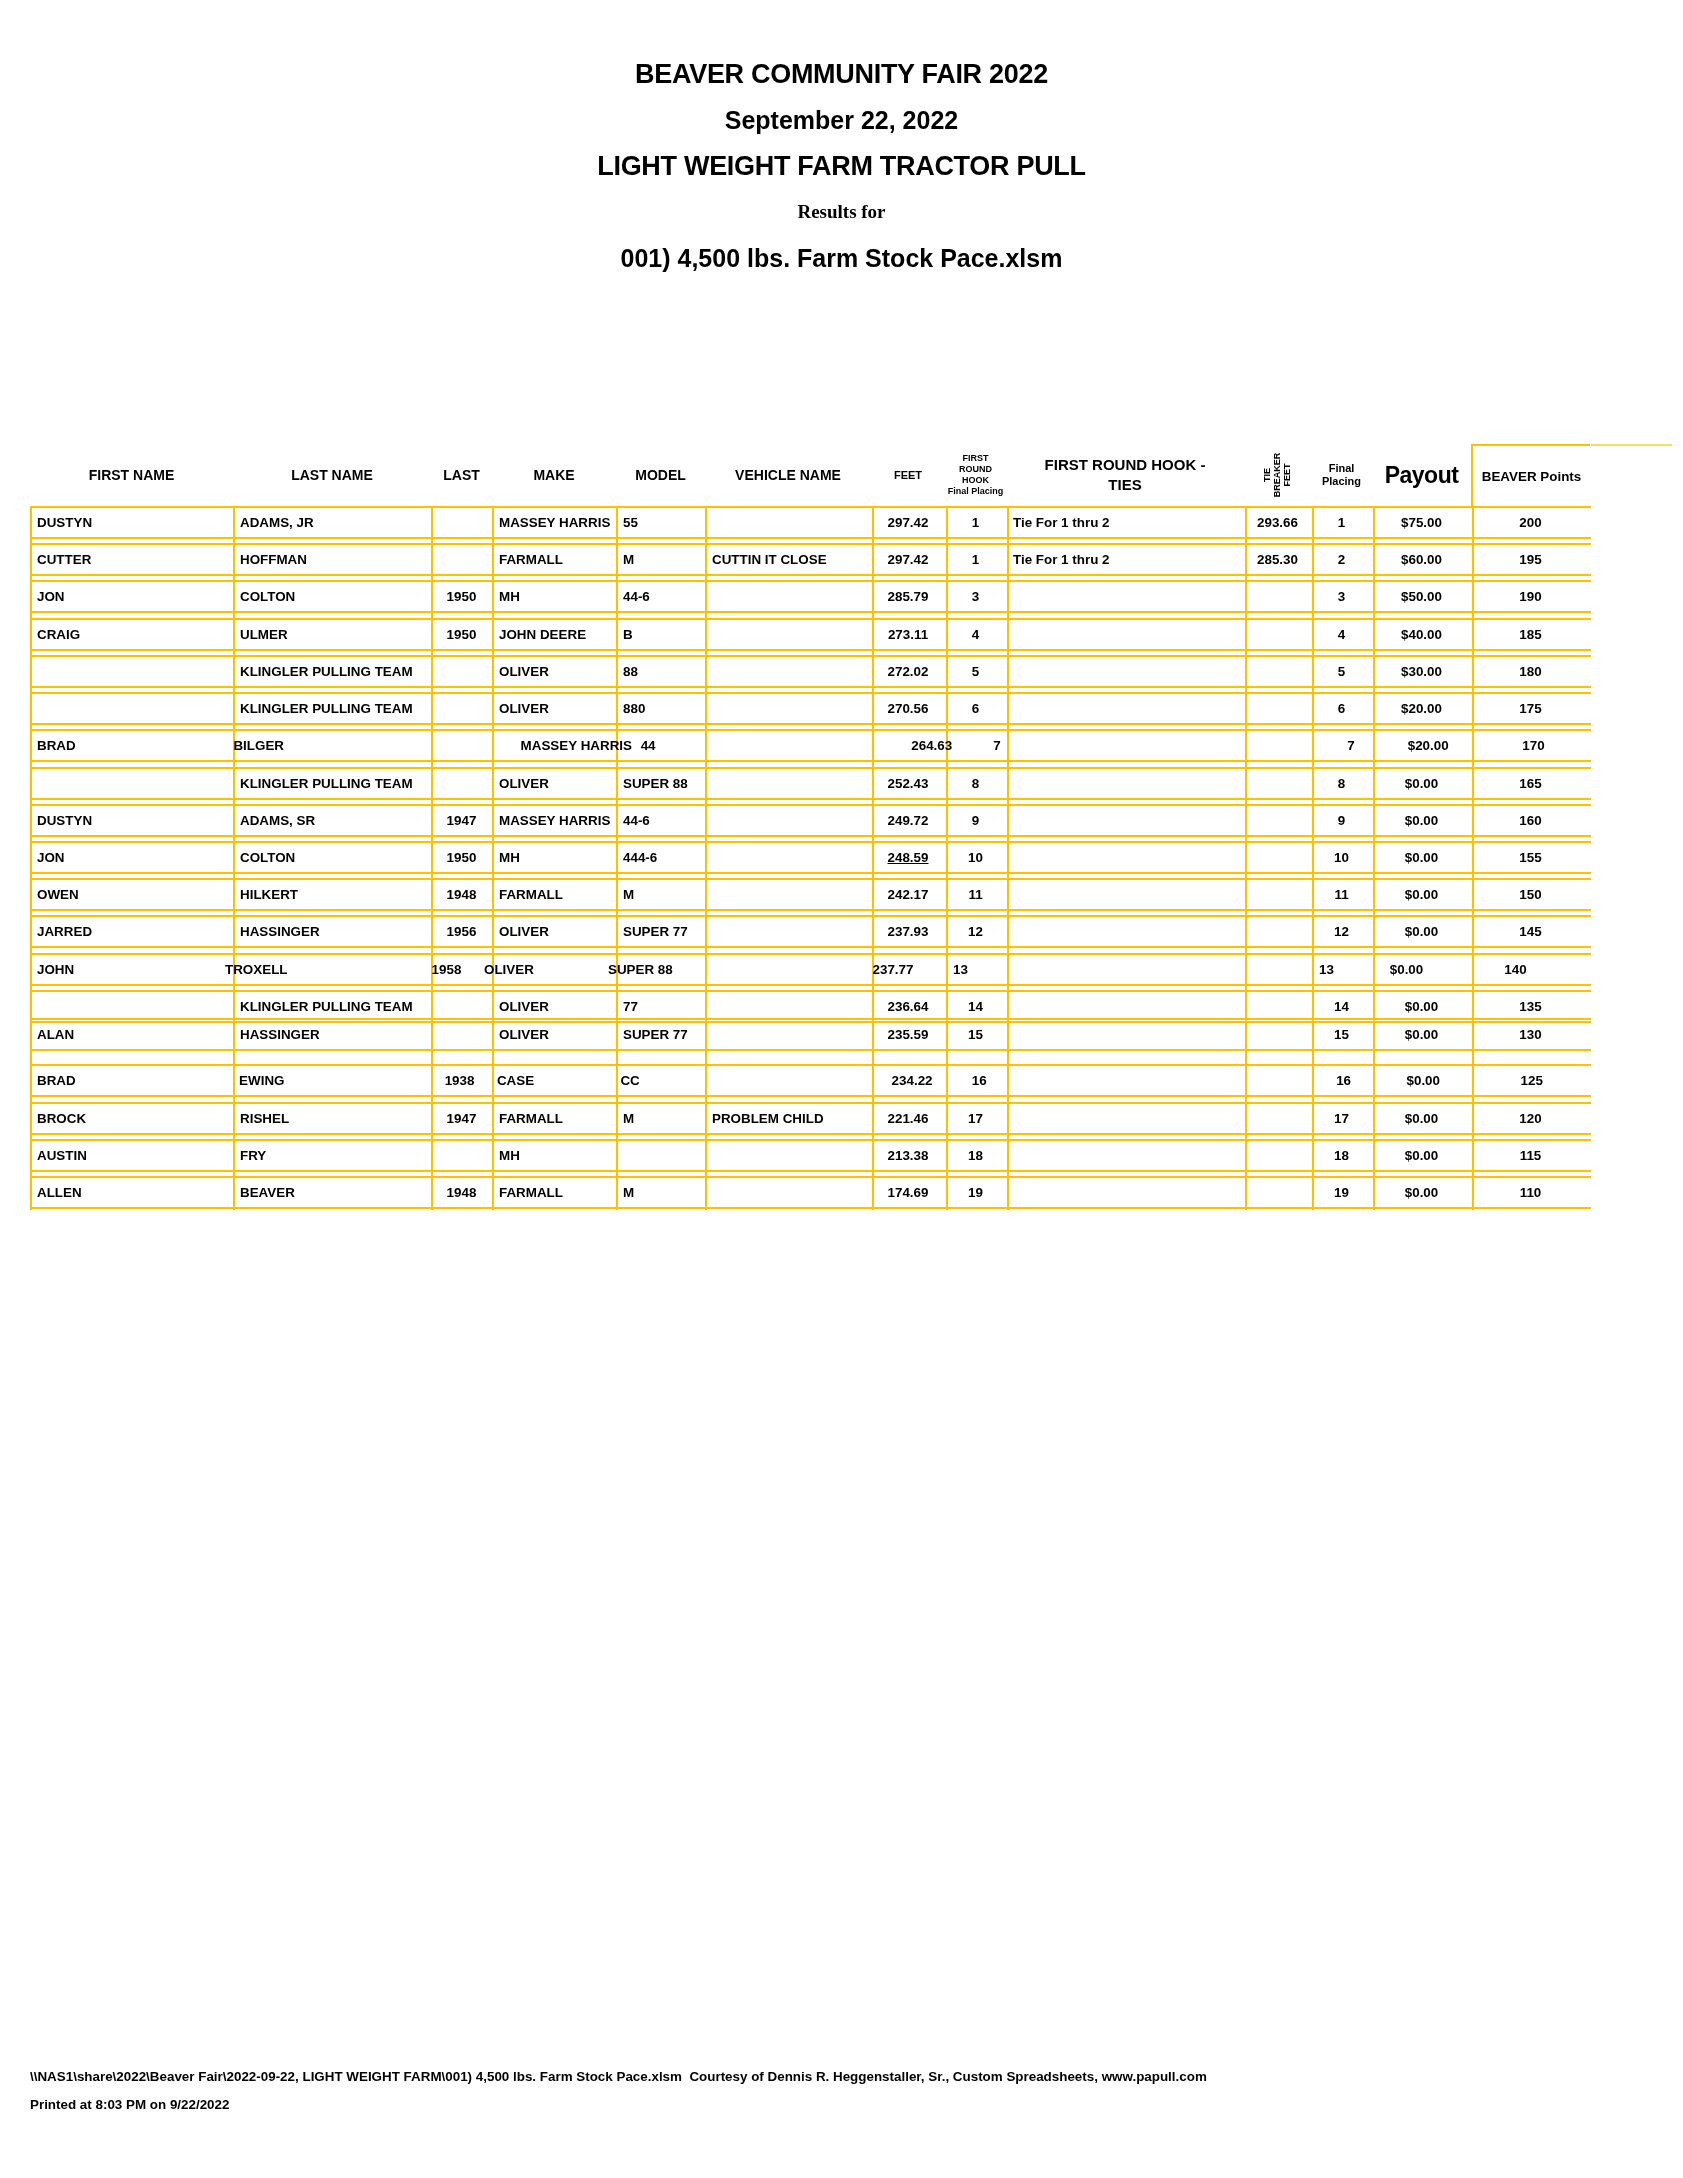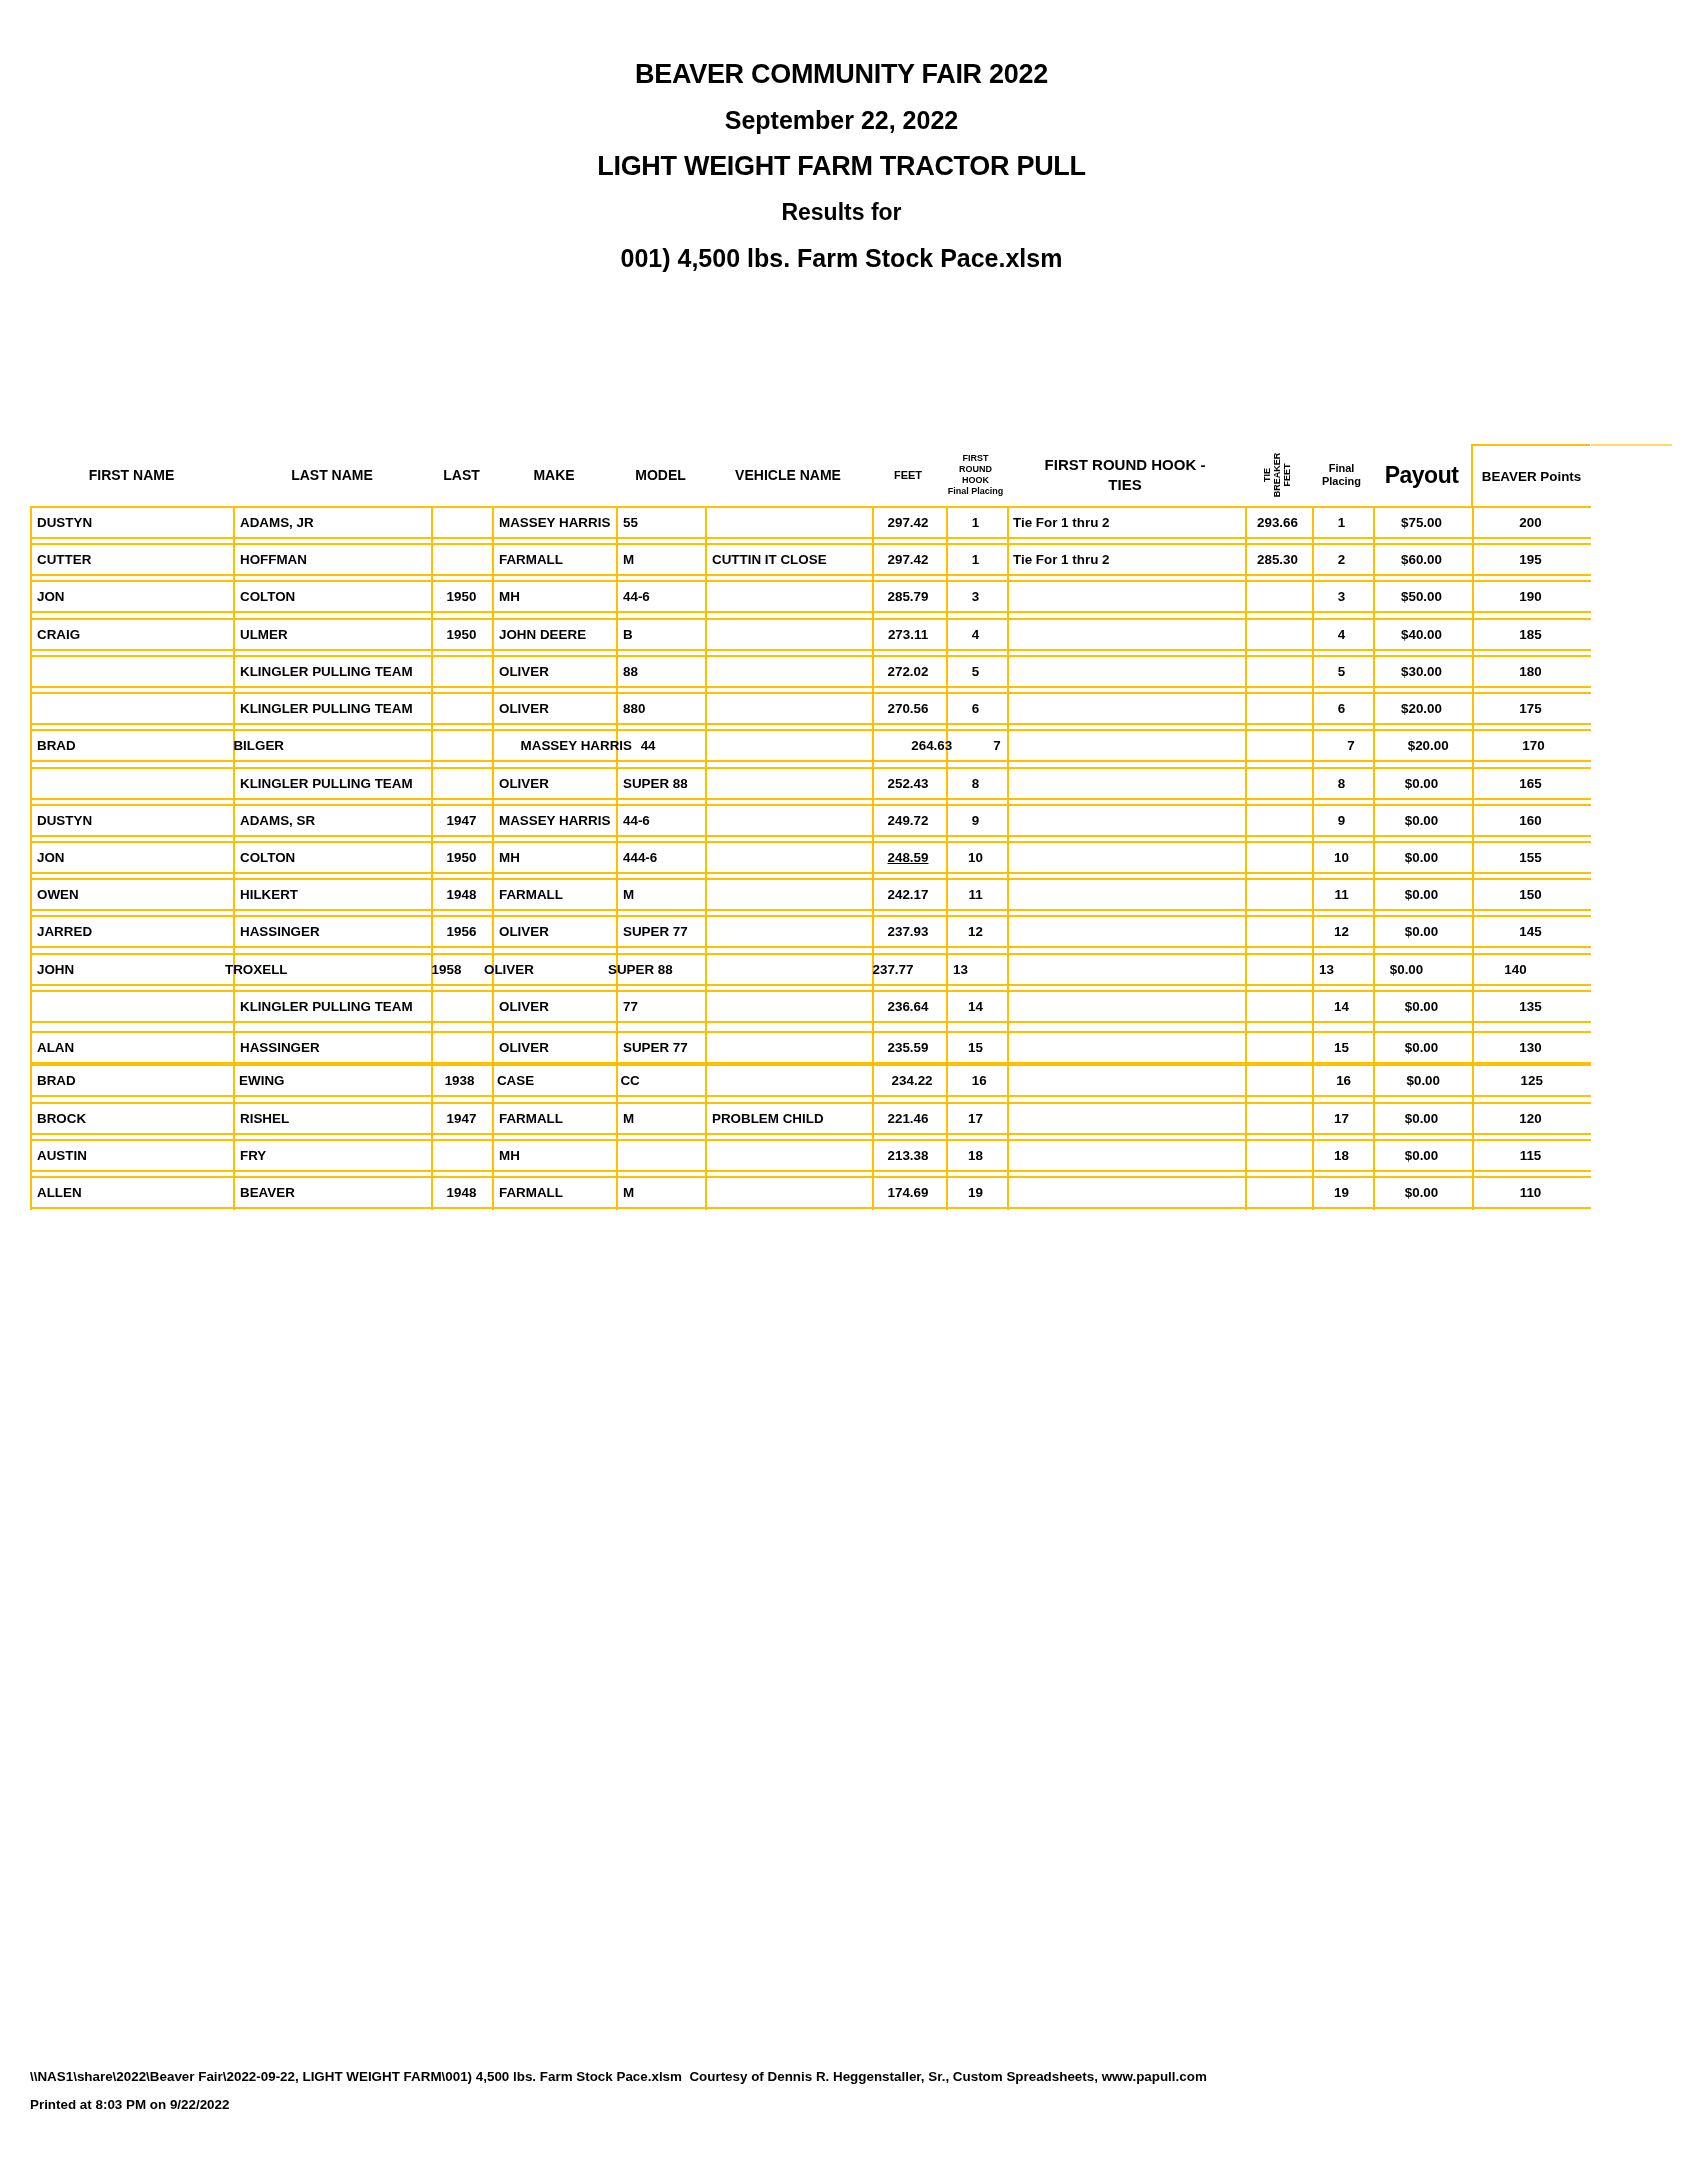--- a/index.html
+++ b/index.html
@@ -10,21 +10,21 @@
     font-family:"Liberation Sans",sans-serif;
     font-weight:bold;
     color:#000;
     overflow:hidden;
   }
   
   .titles{position:absolute;top:51px;left:0;width:1683px;text-align:center;}
   .t1{font-size:27px;line-height:46px;letter-spacing:-0.3px;}
   .t2{font-size:25px;line-height:46px;}
   .t3{font-size:27px;line-height:46px;letter-spacing:-0.3px;}
-  .t4{font-size:23px;line-height:46px;}
+  .t4{font-size:19px;line-height:46px;font-family:Liberation Serif, serif;}
   .t5{font-size:25px;line-height:46px;}
   
   .thead{
     position:absolute;top:444px;left:30px;width:1561px;height:62px;
     display:flex;align-items:stretch;
   }
   .hcell{
     display:flex;flex-direction:column;justify-content:center;
     align-items:center;text-align:center;box-sizing:border-box;
   }
@@ -338,21 +338,21 @@
         <div class="cell al" style="width: 89px;">77</div>
         <div class="cell al" style="width: 166px;"></div>
         <div class="cell ac" style="width: 74px;">236.64</div>
         <div class="cell ac" style="width: 61px;">14</div>
         <div class="cell al" style="width: 238px;"></div>
         <div class="cell ac" style="width: 67px;"></div>
         <div class="cell ac" style="width: 61px;">14</div>
         <div class="cell ac" style="width: 99px;">$0.00</div>
         <div class="cell ac" style="width: 119px;">135</div>
       </div>
-      <div class="row" style="top: 525px;">
+      <div class="row" style="top: 512px;">
         <div class="cell al" style="width: 203px;">ALAN</div>
         <div class="cell al" style="width: 198px;">HASSINGER</div>
         <div class="cell ac" style="width: 61px;"></div>
         <div class="cell al" style="width: 124px;">OLIVER</div>
         <div class="cell al" style="width: 89px;">SUPER 77</div>
         <div class="cell al" style="width: 166px;"></div>
         <div class="cell ac" style="width: 74px;">235.59</div>
         <div class="cell ac" style="width: 61px;">15</div>
         <div class="cell al" style="width: 238px;"></div>
         <div class="cell ac" style="width: 67px;"></div>

